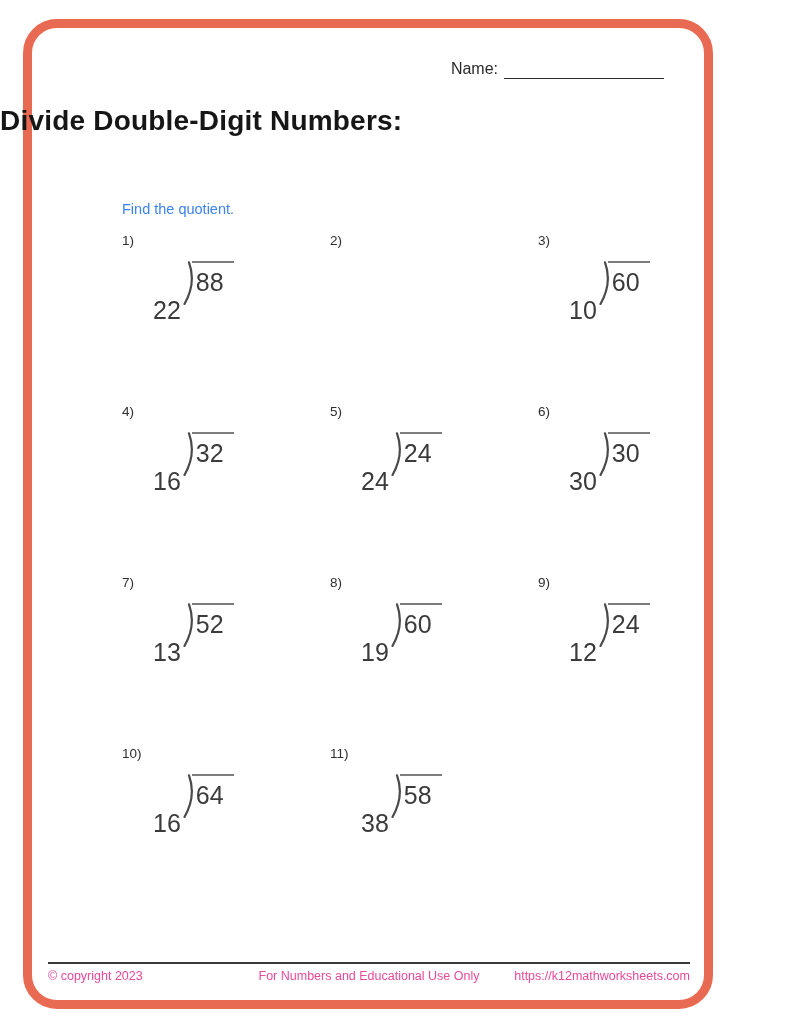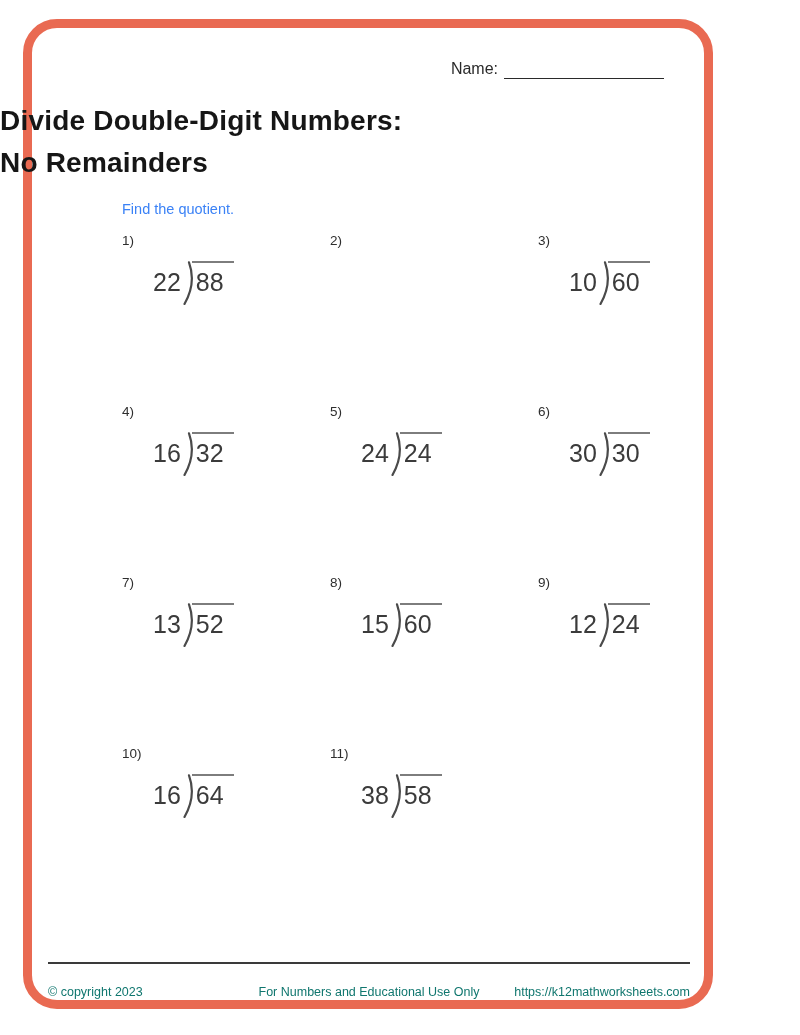--- a/index.html
+++ b/index.html
@@ -42,52 +42,51 @@
   }
 
   .problem { position: relative; }
   .pnum { font-size: 13.5px; color: #2e2e2e; }
 
   .expr {
     display: inline-flex; align-items: flex-start;
     margin-left: 31px; margin-top: 13px;
     font-size: 25px; color: #3b3b3b;
   }
-  .divisor { padding-top: 7px; }
+  .divisor { padding-top: 7px; margin-top: 28px; }
   .bracket { width: 15px; height: 44px; flex: none; margin-left: 1px; }
   .dividend {
     border-top: 2.2px solid #7d7d7d;
     padding: 5px 10px 0 4px;
     margin-left: -5px;
   }
 
   .footer {
     position: absolute; left: 48px; right: 46px; top: 962px;
     border-top: 2px solid #3a3a3a;
-    padding-top: 21px;
+    padding-top: 5px;
     display: flex; justify-content: space-between; align-items: baseline;
-    font-size: 12.5px; color: #0f766e;
+    font-size: 12.5px; color: #ec4899;
   }
   .footer .center { position: absolute; left: 0; right: 0; text-align: center; }
 </style>
 </head>
 <body>
 
 <div class="page">
 
   <div class="frame" style="border-color: rgb(233, 106, 82);"></div>
 
   <div class="name-row">
     <span class="name-label">Name:</span>
     <span class="name-line"></span>
   </div>
 
   <div class="title">
     <div>Divide Double-Digit Numbers:</div>
-    <div>No Remainders</div>
   </div>
 
   <div class="instruction">Find the quotient.</div>
 
   <div class="grid">
 
     <div class="problem">
       <div class="pnum">1)</div>
       <div class="expr">
         <span class="divisor">22</span>
@@ -153,21 +152,21 @@
         <svg class="bracket" viewBox="0 0 15 44">
             <path d="M2.5,43 Q14.5,22 7,1.4" fill="none" stroke="#4a4a4a" stroke-width="2.2" stroke-linecap="round"></path>
           </svg>
         <span class="dividend">52</span>
       </div>
     </div>
 
     <div class="problem">
       <div class="pnum">8)</div>
       <div class="expr">
-        <span class="divisor">15</span>
+        <span class="divisor">19</span>
         <svg class="bracket" viewBox="0 0 15 44">
             <path d="M2.5,43 Q14.5,22 7,1.4" fill="none" stroke="#4a4a4a" stroke-width="2.2" stroke-linecap="round"></path>
           </svg>
         <span class="dividend">60</span>
       </div>
     </div>
 
     <div class="problem">
       <div class="pnum">9)</div>
       <div class="expr">

